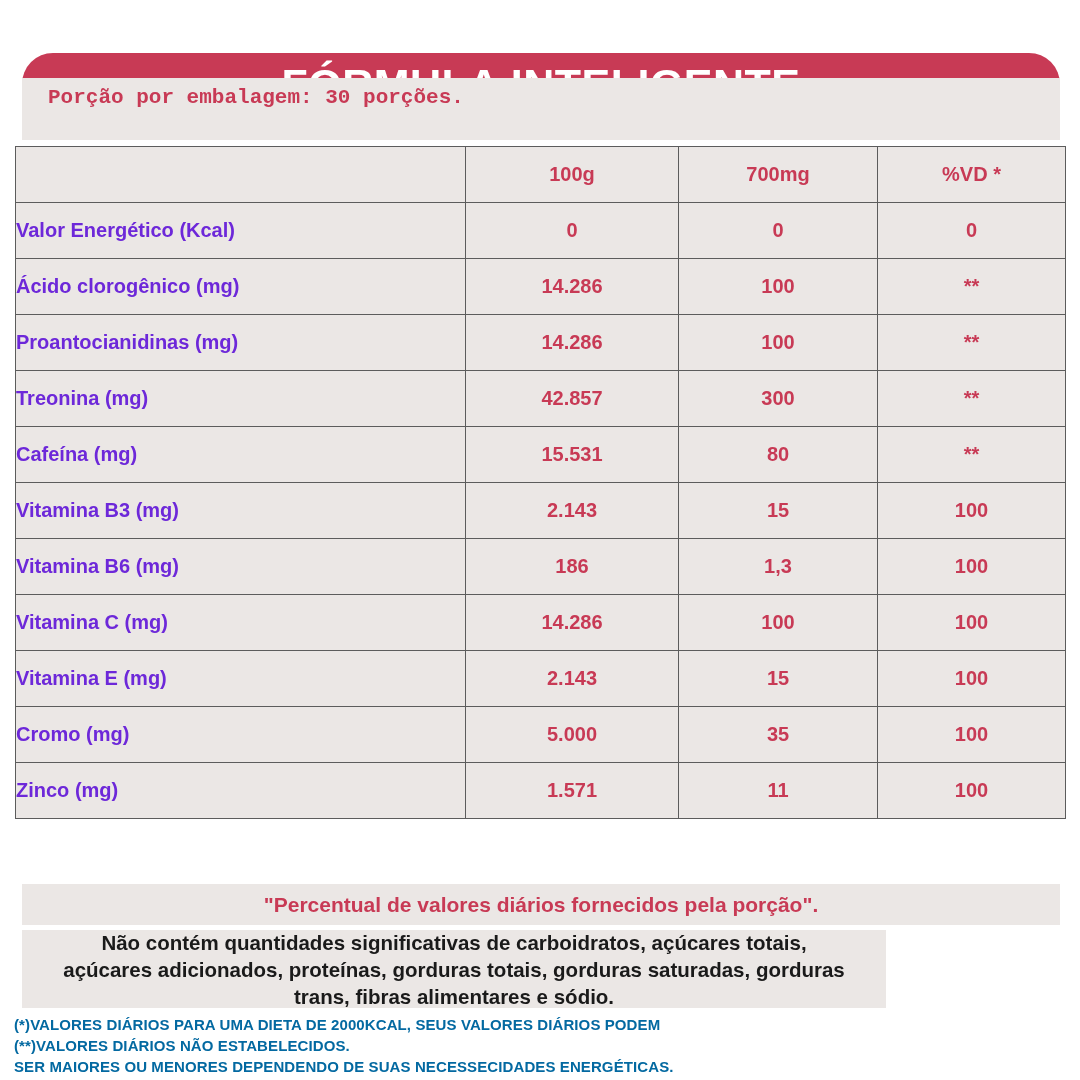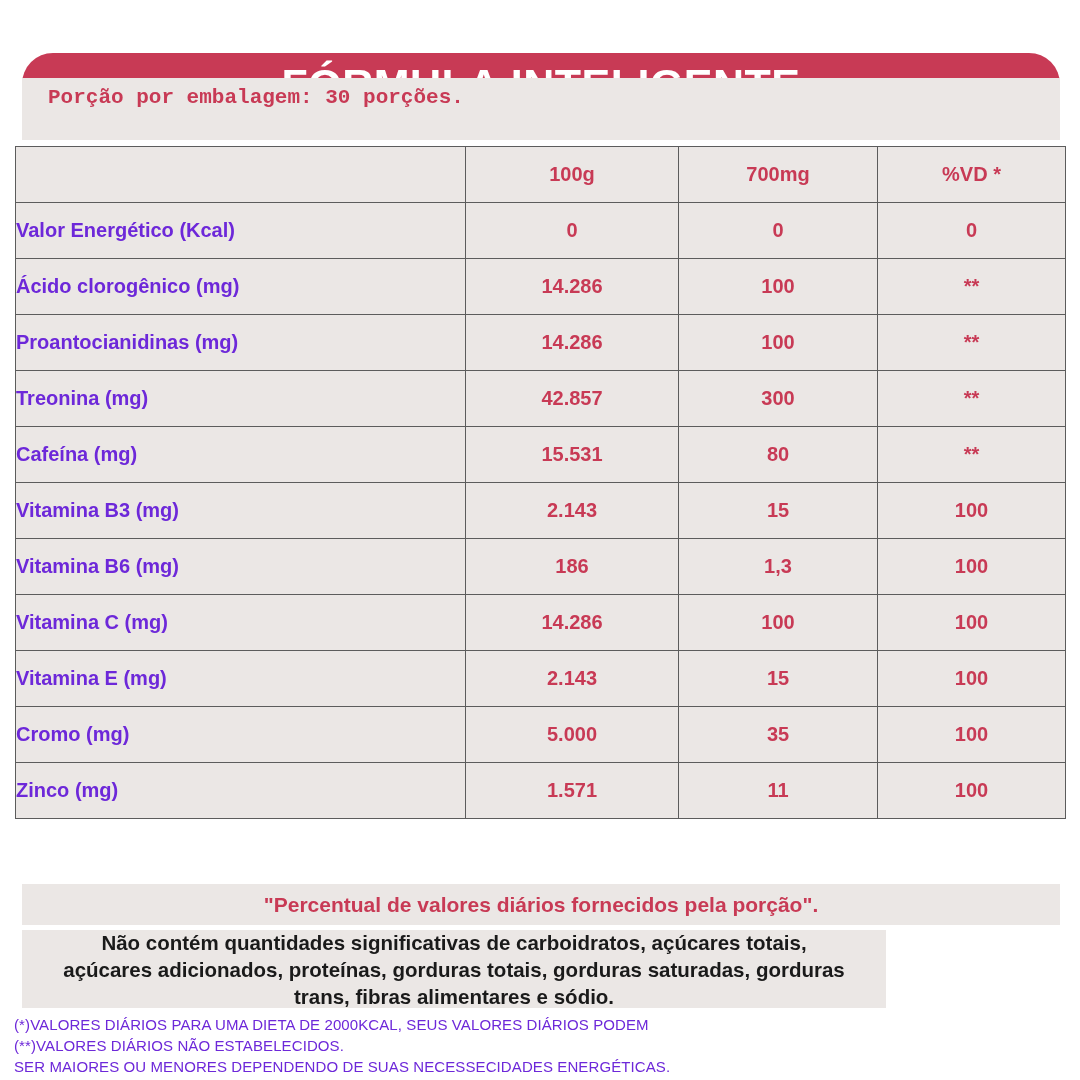--- a/index.html
+++ b/index.html
@@ -151,23 +151,23 @@
   }
 
   
   .footnotes {
     position: absolute;
     left: 14px;
     top: 1014px;
     width: 1050px;
   }
   .footnote-line {
-    color: #6d28d9;
+    color: #0369a1;
     font-size: 15px;
-    font-weight: normal;
+    font-weight: bold;
     line-height: 21px;
     letter-spacing: 0.1px;
     white-space: nowrap;
   }
 </style>
 </head>
 <body>
 
 <div class="label-sheet">
 

